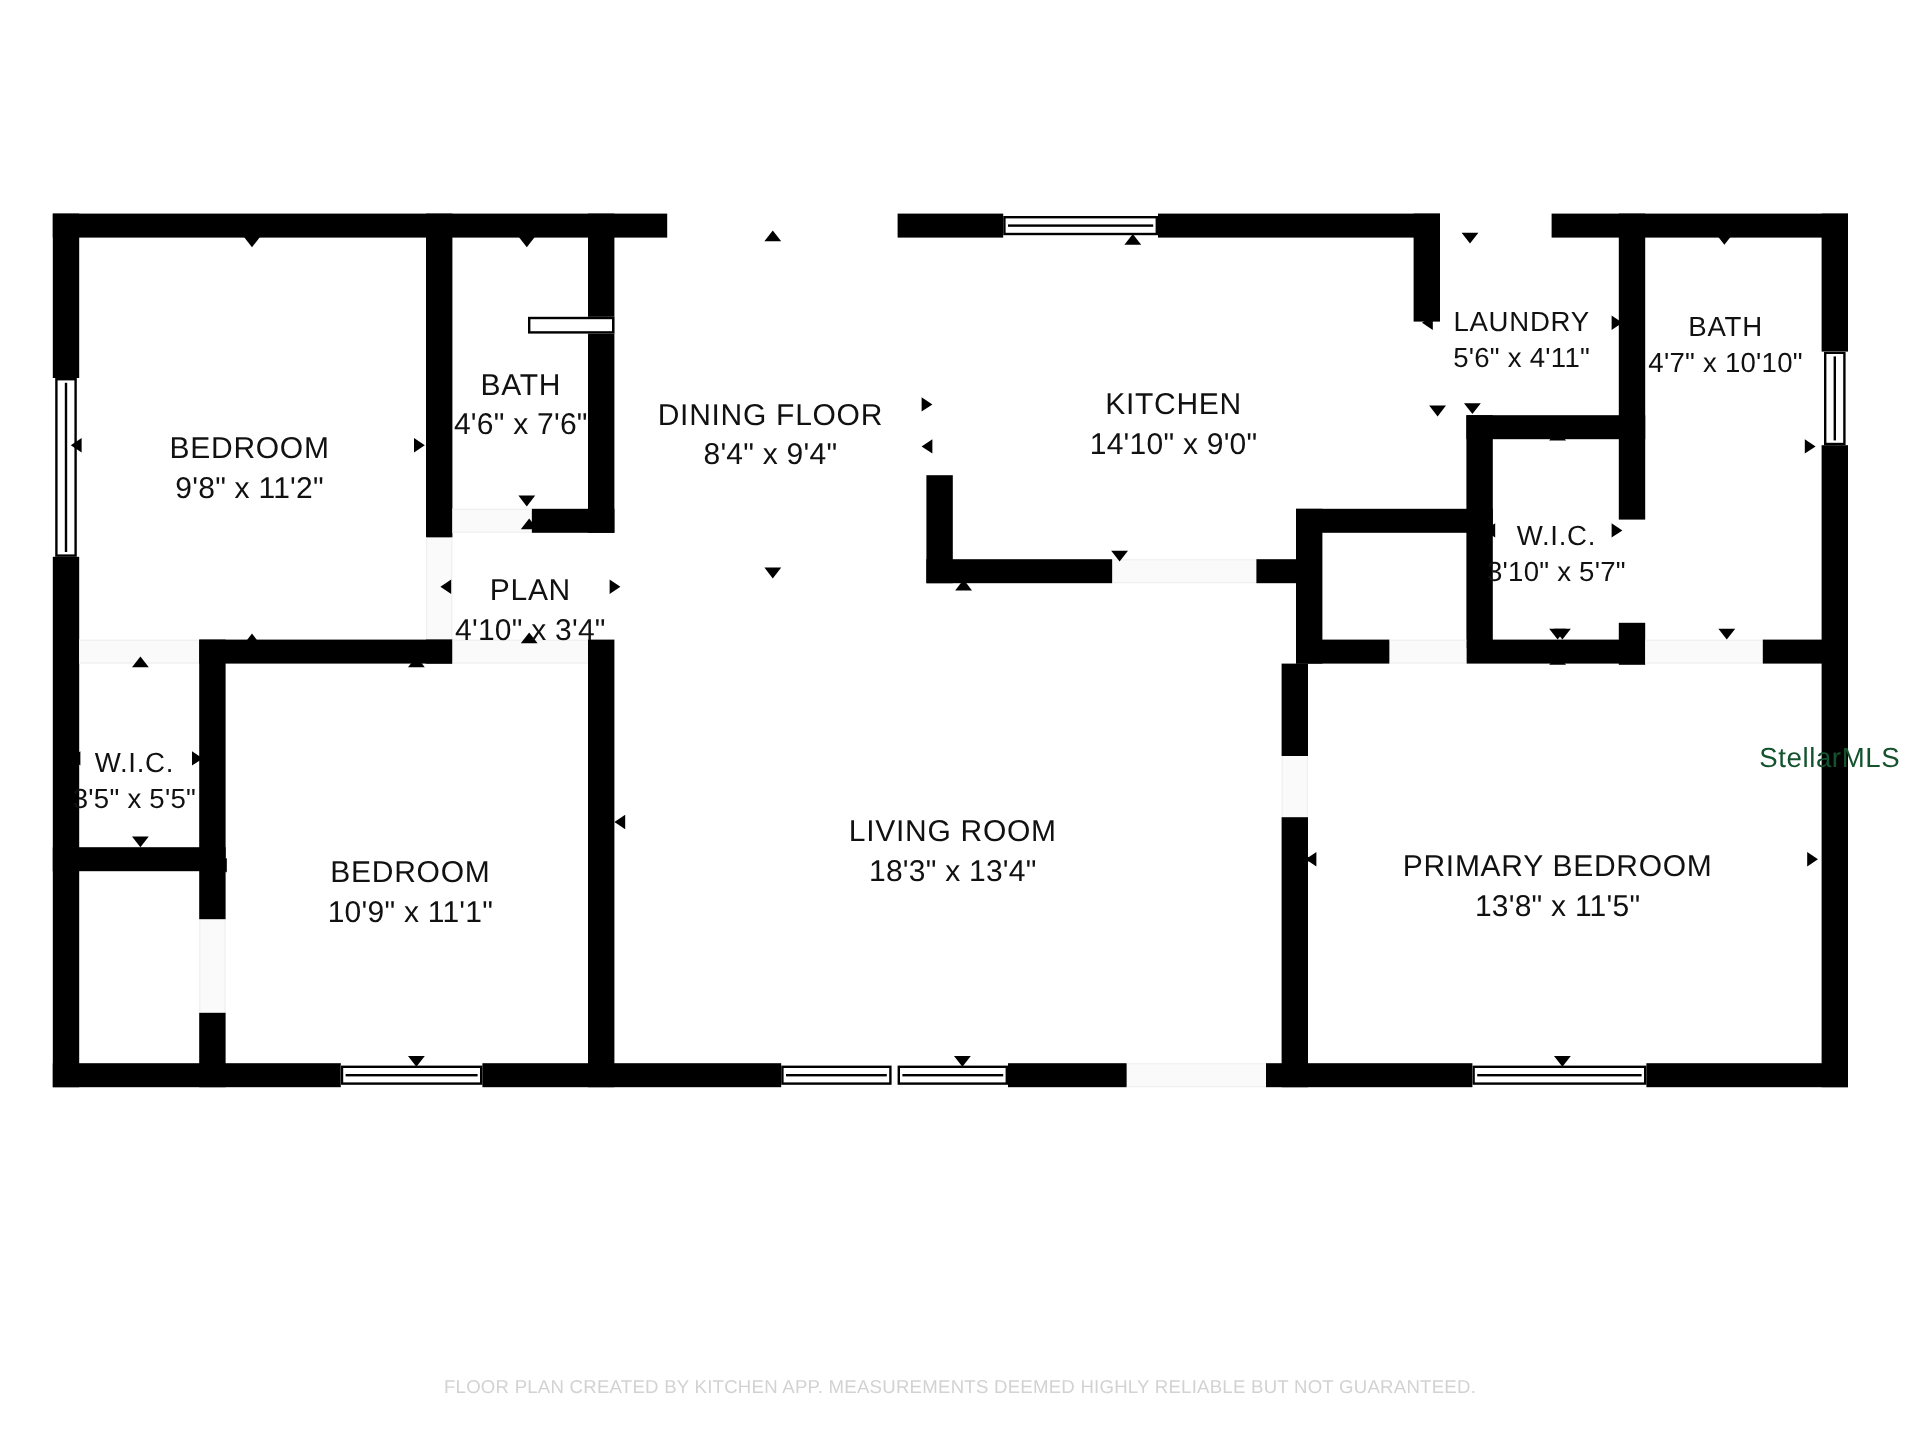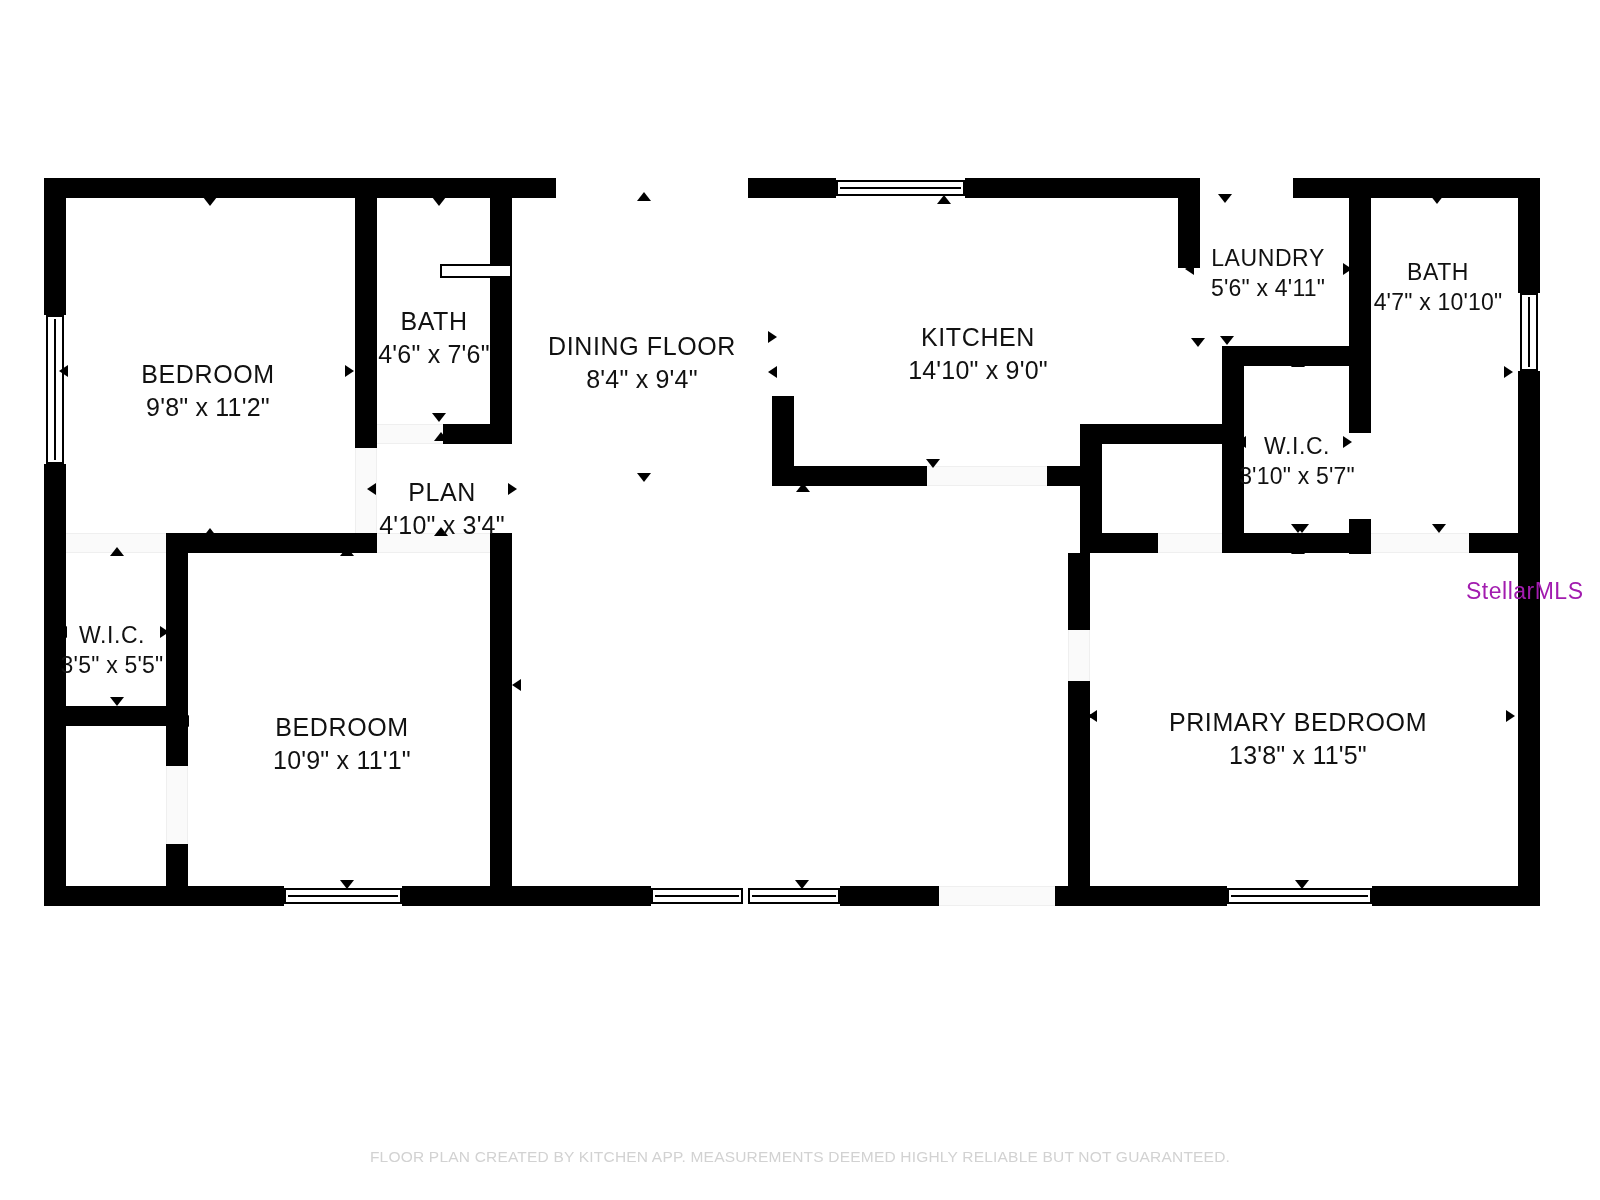--- a/index.html
+++ b/index.html
@@ -107,25 +107,26 @@
     width: 0; height: 0;
   }
   .arrow.left  { border-top: 6px solid transparent; border-bottom: 6px solid transparent; border-right: 9px solid #000; }
   .arrow.right { border-top: 6px solid transparent; border-bottom: 6px solid transparent; border-left: 9px solid #000; }
   .arrow.up    { border-left: 7px solid transparent; border-right: 7px solid transparent; border-bottom: 9px solid #000; }
   .arrow.down  { border-left: 7px solid transparent; border-right: 7px solid transparent; border-top: 9px solid #000; }
 
   
   #watermark {
     position: absolute;
-    color: #a21caf;
+    color: #14532d;
     font-size: 23px;
     font-family: "Liberation Sans", sans-serif;
     letter-spacing: 0.5px;
     user-select: none;
+    margin-top: 40px;
   }
 
   
   #footer-note {
     position: absolute;
     left: 0;
     right: 0;
     top: 1148px;
     text-align: center;
     color: #d2d2d2;
@@ -310,21 +311,21 @@
   <div class="room-label" style="left:642px; top:330px;">
     <span class="rl-name">DINING FLOOR</span>
     <span class="rl-dim">8'4" x 9'4"</span>
   </div>
 
   <div class="room-label" style="left:978px; top:321px;">
     <span class="rl-name">KITCHEN</span>
     <span class="rl-dim">14'10" x 9'0"</span>
   </div>
 
-  <div class="room-label small" style="left:1268px; top:244px;">
+  <div class="room-label small" style="left:1268px; top:254px;">
     <span class="rl-name">LAUNDRY</span>
     <span class="rl-dim">5'6" x 4'11"</span>
   </div>
 
   <div class="room-label small" style="left:1438px; top:258px;">
     <span class="rl-name">BATH</span>
     <span class="rl-dim">4'7" x 10'10"</span>
   </div>
 
   <div class="room-label small" style="left:1297px; top:432px;">
@@ -335,20 +336,24 @@
   <div class="room-label small" style="left:112px; top:621px;">
     <span class="rl-name">W.I.C.</span>
     <span class="rl-dim">3'5" x 5'5"</span>
   </div>
 
   <div class="room-label" style="left:342px; top:711px;">
     <span class="rl-name">BEDROOM</span>
     <span class="rl-dim">10'9" x 11'1"</span>
   </div>
 
+  <div class="room-label" style="left:794px; top:677px;">
+    <span class="rl-name">LIVING ROOM</span>
+    <span class="rl-dim">18'3" x 13'4"</span>
+  </div>
 
   <div class="room-label" style="left:1298px; top:706px;">
     <span class="rl-name">PRIMARY BEDROOM</span>
     <span class="rl-dim">13'8" x 11'5"</span>
   </div>
 
   <div id="watermark" style="left:1466px; top:578px;">StellarMLS</div>
 
 </div>
 

